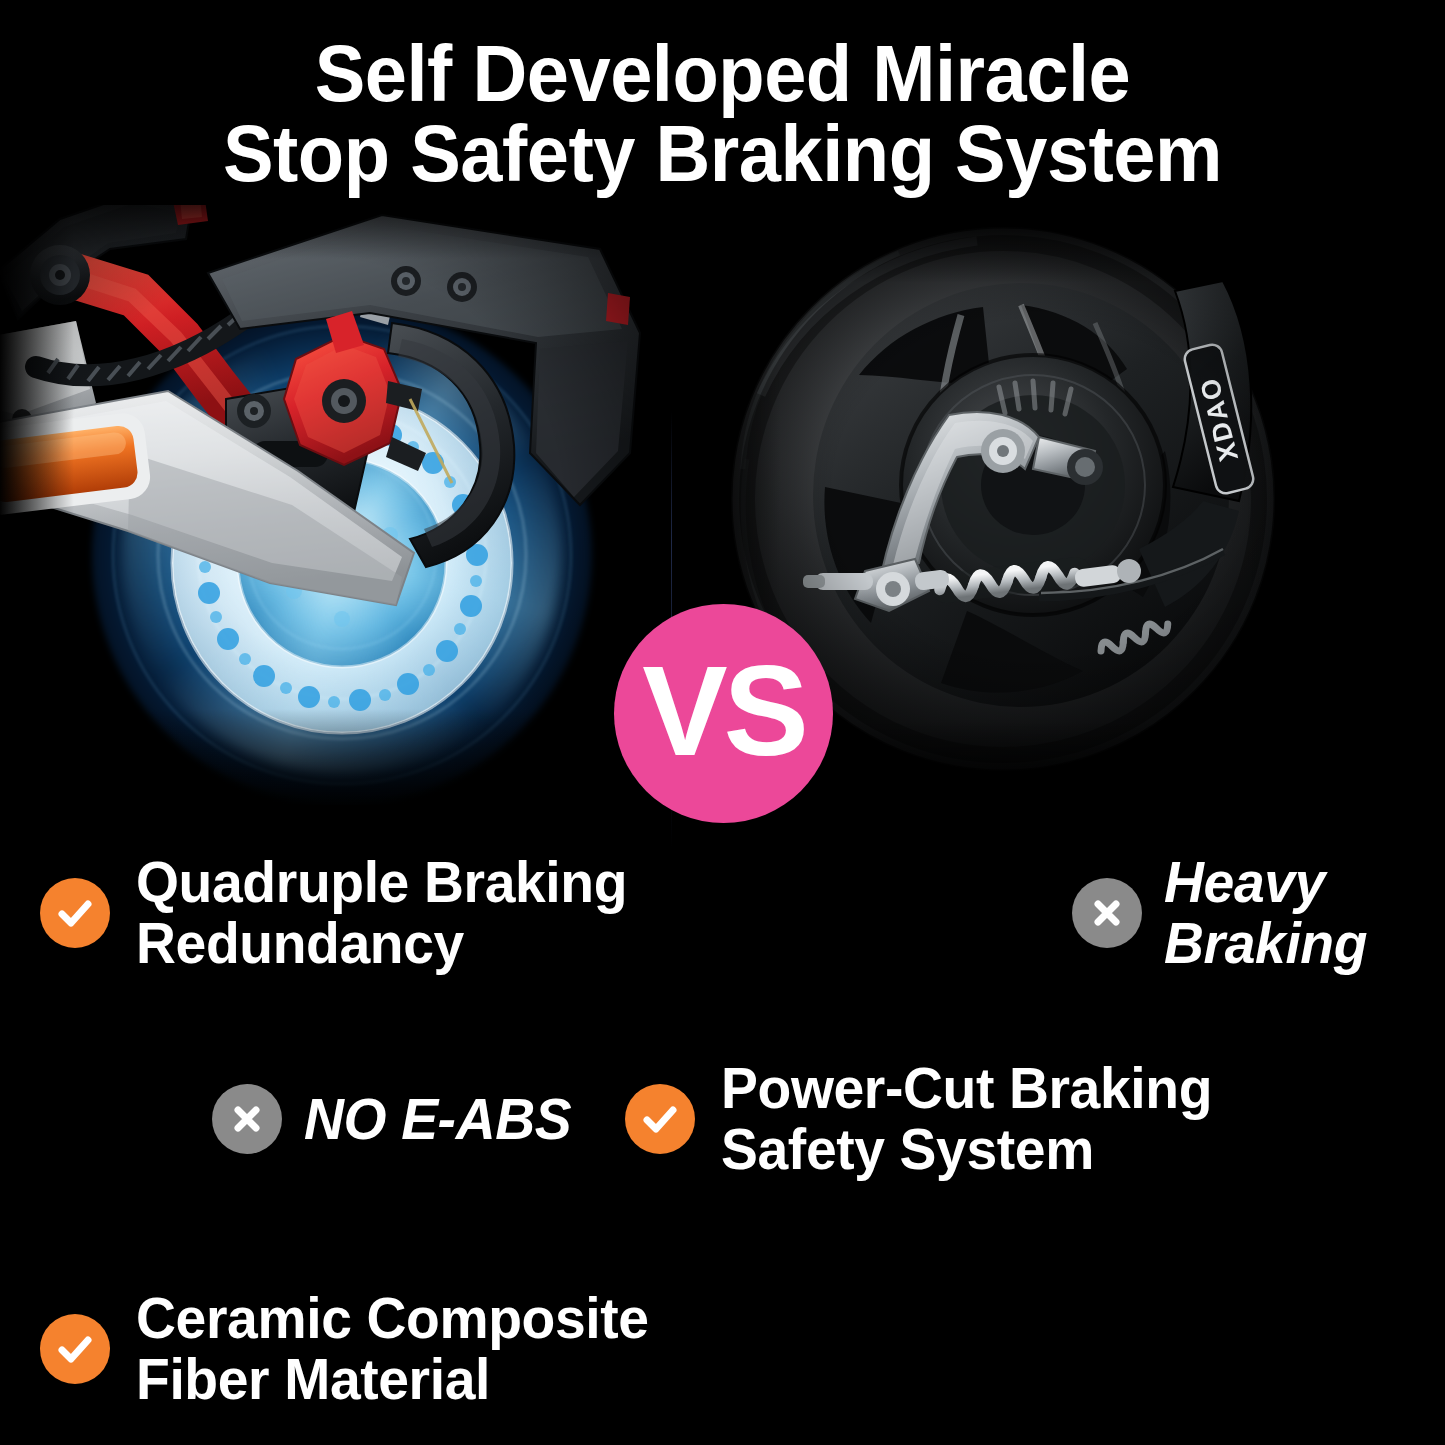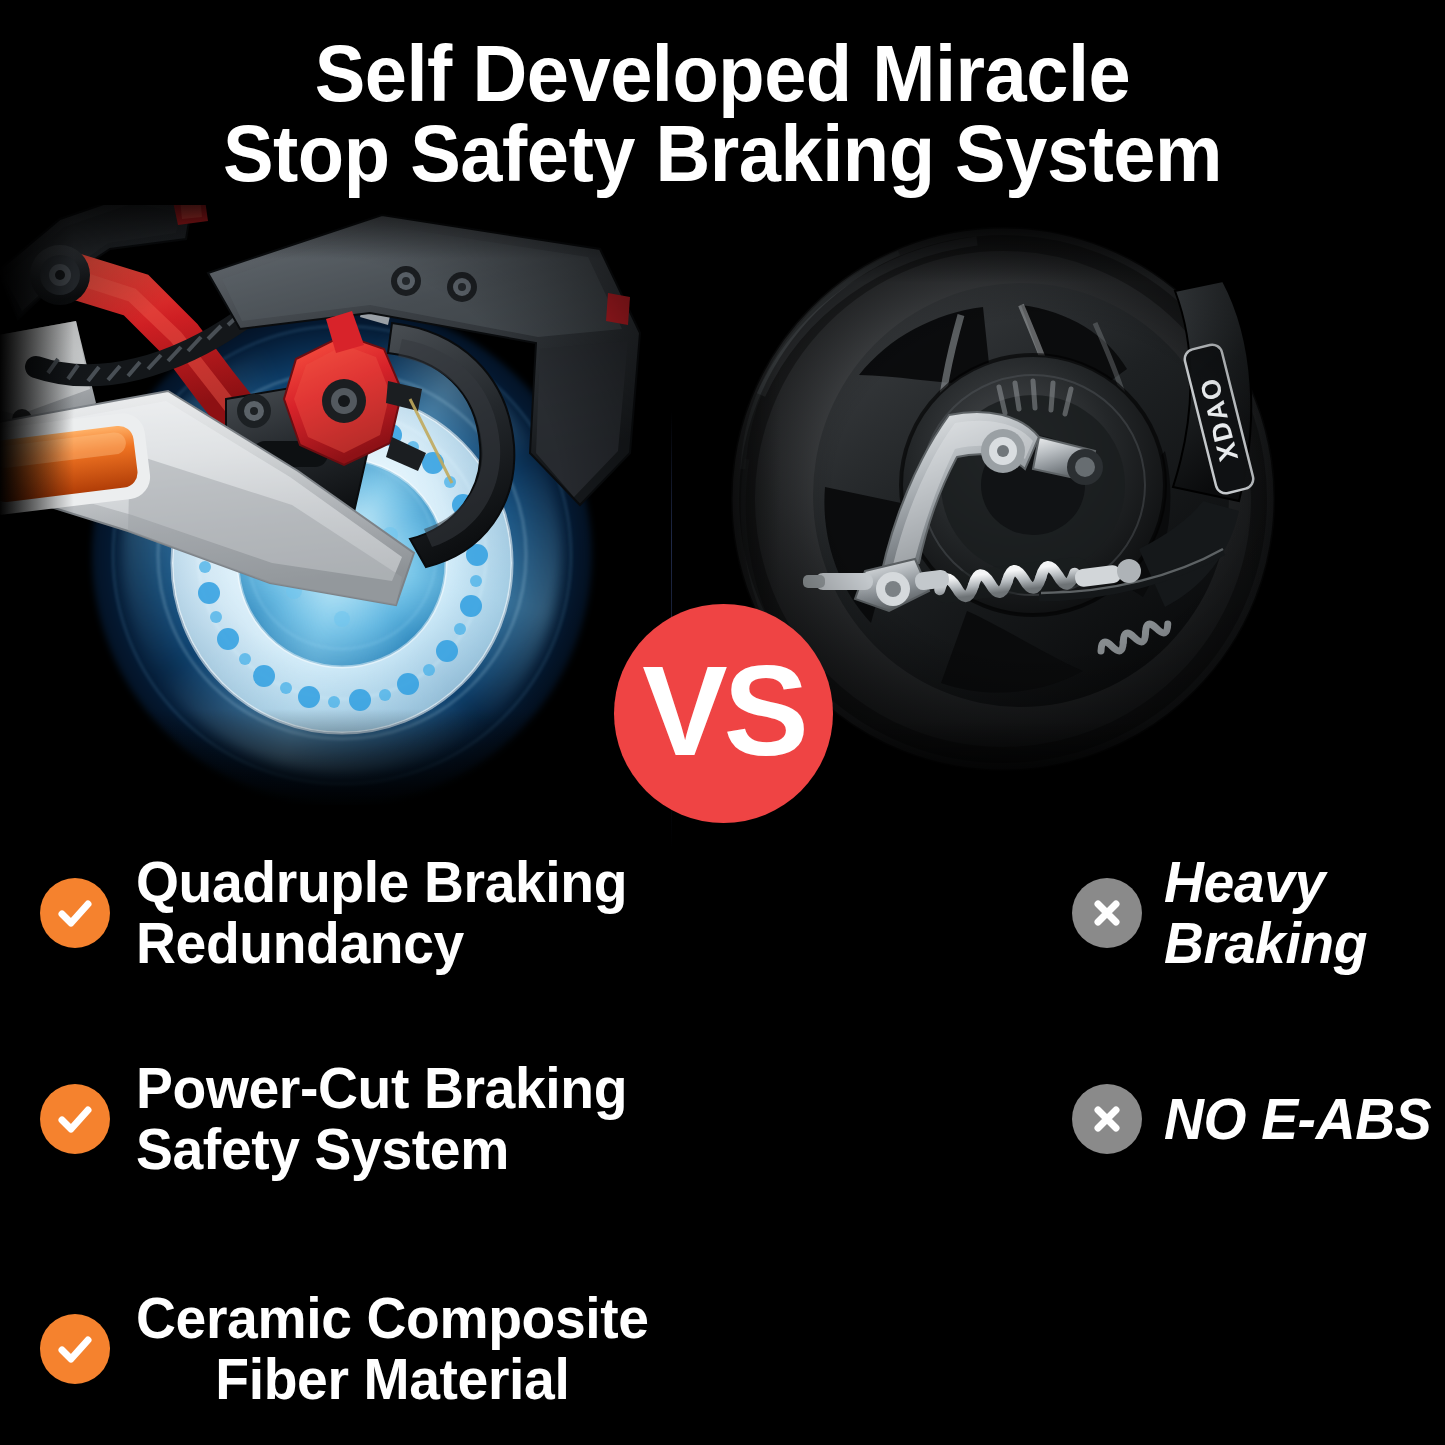--- a/index.html
+++ b/index.html
@@ -143,21 +143,21 @@
       linear-gradient(to bottom, rgba(0,0,0,0.96) 0%, rgba(0,0,0,0) 13%),
       linear-gradient(to top,    rgba(0,0,0,0.98) 0%, rgba(0,0,0,0) 14%);
   }
 
   
   .vs-badge {
     position:absolute;
     left:614px; top:604px;
     width:219px; height:219px;
     border-radius:50%;
-    background:#ef4444;
+    background:#ec4899;
     z-index:30;
     display:flex;
     align-items:center;
     justify-content:center;
   }
   .vs-text {
     color:#ffffff;
     font-family:"Liberation Sans", sans-serif;
     font-weight:bold;
     font-size:128px;
@@ -173,21 +173,21 @@
     width:1445px; height:607px;
     z-index:25;
   }
   .frow {
     position:absolute;
     left:0; width:1445px;
     display:flex;
   }
   .frow-0 { top:0px;   height:150px; }
   .frow-1 { top:206px; height:150px; }
-  .frow-2 { top:436px; height:150px;text-align:center; }
+  .frow-2 { top:436px; height:150px; }
 
   .fcol { position:relative; display:flex; align-items:center; }
   .fcol-pro  { width:860px; padding-left:40px; }
   .fcol-con  { width:585px; padding-left:212px;font-style:italic; }
 
   .badge {
     flex:0 0 auto;
     width:70px; height:70px;
     border-radius:50%;
     display:flex; align-items:center; justify-content:center;
@@ -580,36 +580,36 @@
         <span class="badge badge-x">
           <svg width="42" height="42" viewBox="0 0 42 42">
             <path d="M12 12 L30 30 M30 12 L12 30" fill="none" stroke="#ffffff" stroke-width="7" stroke-linecap="round"></path>
           </svg>
         </span>
         <span class="ftext ftext-con ftext-1line">Heavy Braking</span>
       </div>
     </div>
 
     <div class="frow frow-1">
+      <div class="fcol fcol-con">
+        <span class="badge badge-x">
+          <svg width="42" height="42" viewBox="0 0 42 42">
+            <path d="M12 12 L30 30 M30 12 L12 30" fill="none" stroke="#ffffff" stroke-width="7" stroke-linecap="round"></path>
+          </svg>
+        </span>
+        <span class="ftext ftext-con ftext-1line">NO E-ABS</span>
+      </div>
       <div class="fcol fcol-pro">
         <span class="badge badge-check">
           <svg width="42" height="42" viewBox="0 0 42 42">
             <path d="M8 22 L17 31 L34 12" fill="none" stroke="#ffffff" stroke-width="7" stroke-linecap="round" stroke-linejoin="round"></path>
           </svg>
         </span>
         <span class="ftext ftext-pro">Power-Cut Braking
 Safety System</span>
-      </div>
-      <div class="fcol fcol-con">
-        <span class="badge badge-x">
-          <svg width="42" height="42" viewBox="0 0 42 42">
-            <path d="M12 12 L30 30 M30 12 L12 30" fill="none" stroke="#ffffff" stroke-width="7" stroke-linecap="round"></path>
-          </svg>
-        </span>
-        <span class="ftext ftext-con ftext-1line">NO E-ABS</span>
       </div>
     </div>
 
     <div class="frow frow-2">
       <div class="fcol fcol-pro">
         <span class="badge badge-check">
           <svg width="42" height="42" viewBox="0 0 42 42">
             <path d="M8 22 L17 31 L34 12" fill="none" stroke="#ffffff" stroke-width="7" stroke-linecap="round" stroke-linejoin="round"></path>
           </svg>
         </span>

